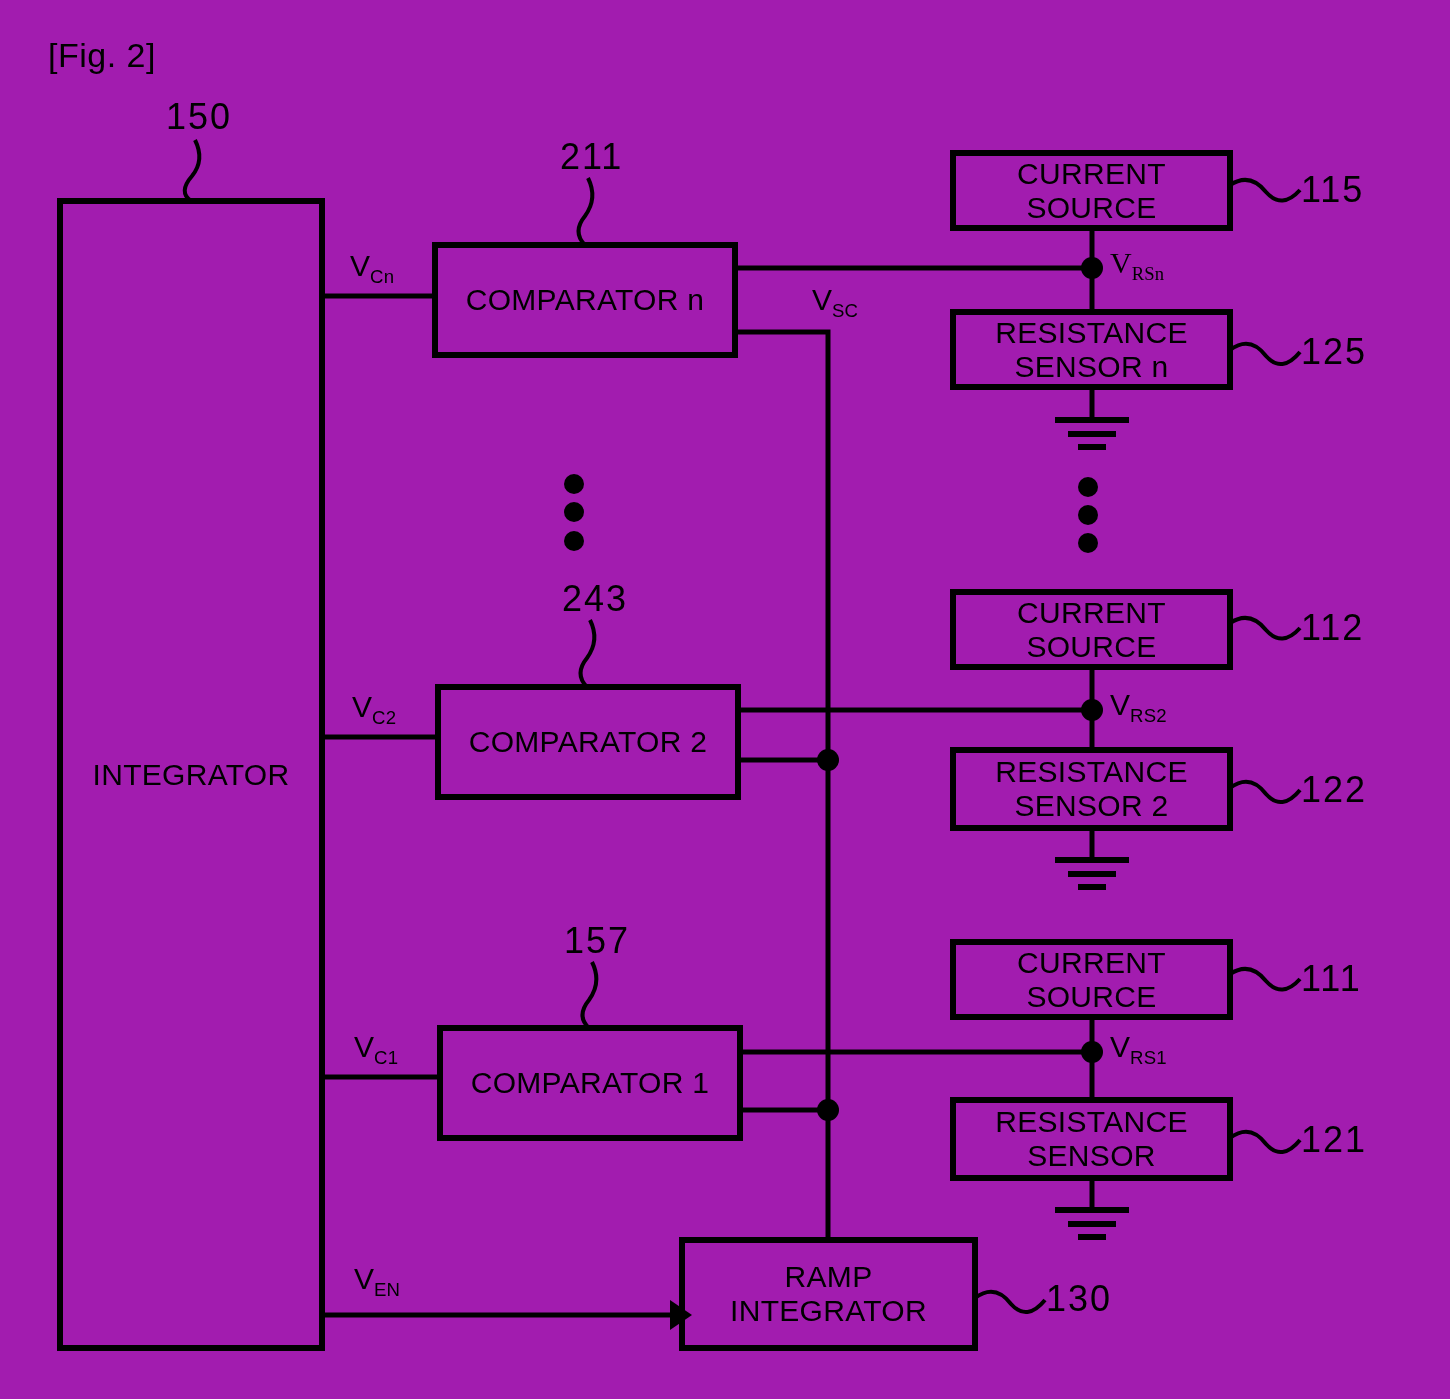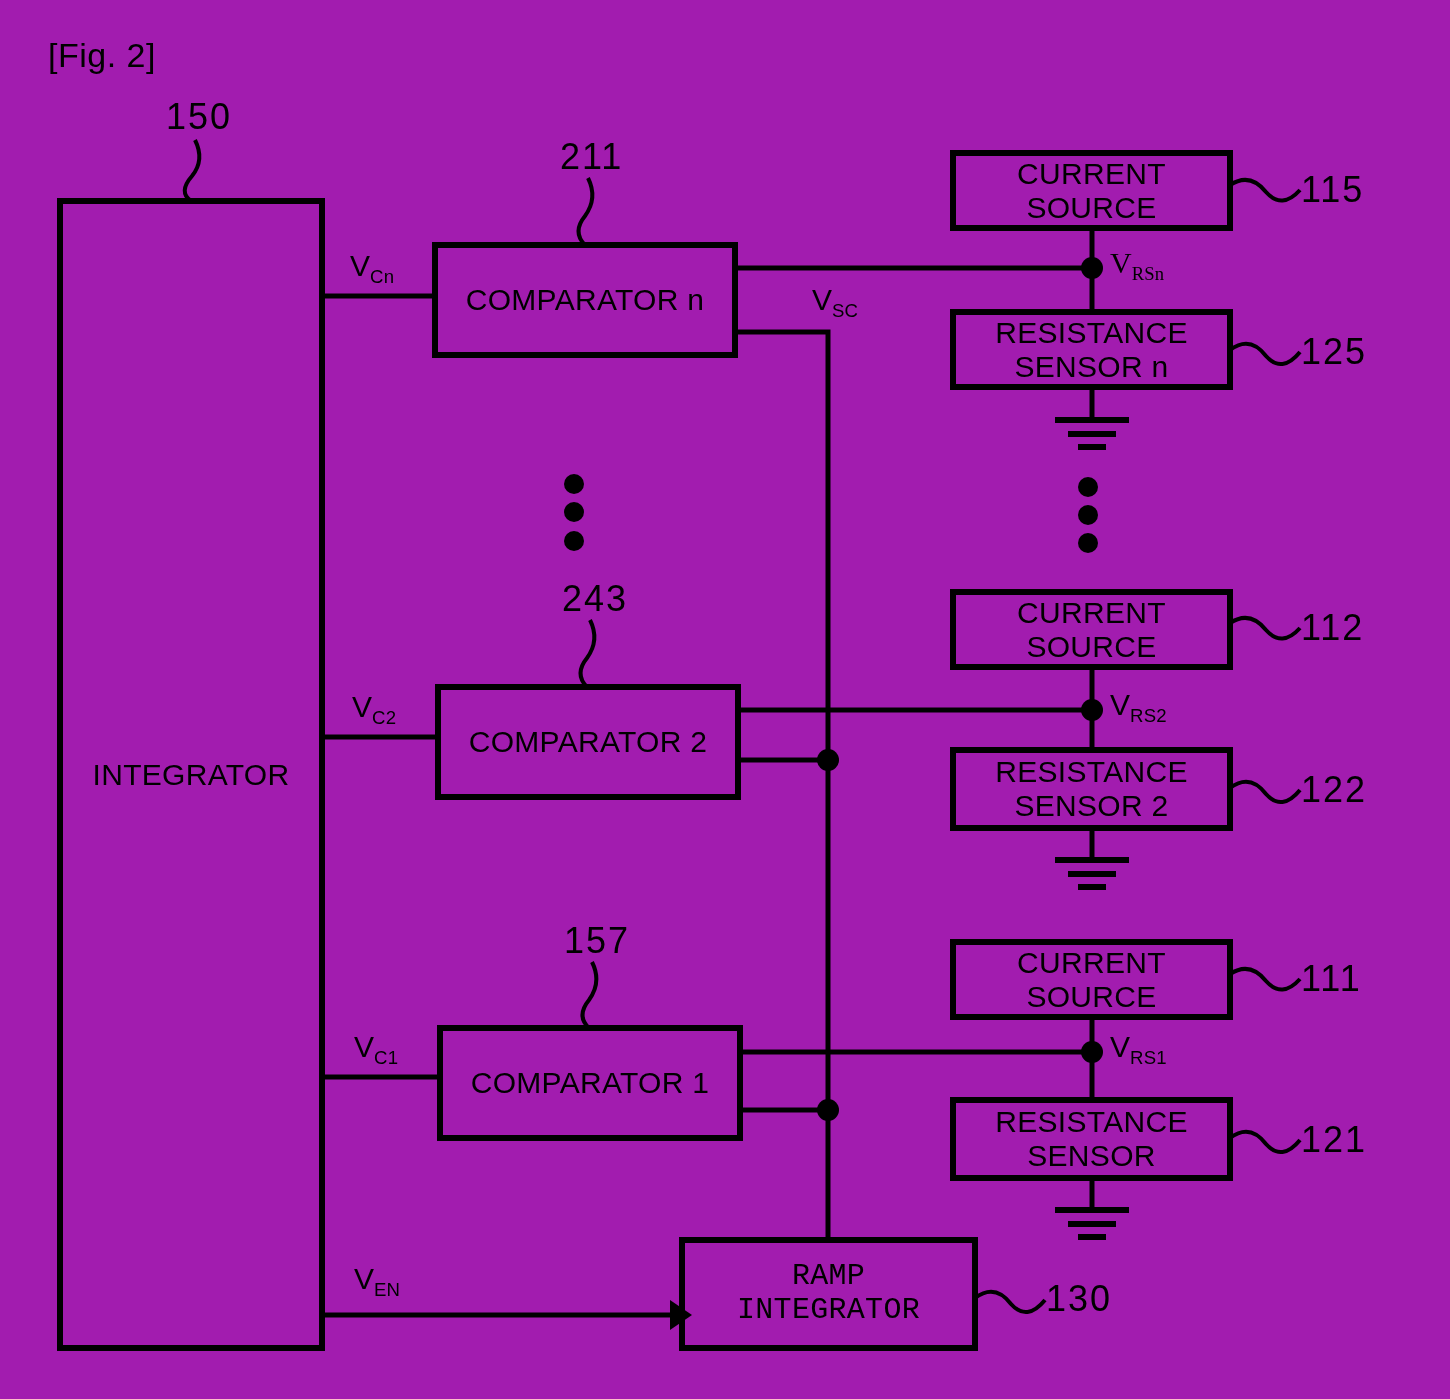--- a/index.html
+++ b/index.html
@@ -159,21 +159,21 @@
   </svg>
 
   <div class="fig-label" style="left:48px; top:36px;">[Fig. 2]</div>
 
   <div class="box-label" style="left:60px; top:201px; width:262px; height:1147px;">INTEGRATOR</div>
 
   <div class="box-label" style="left:435px; top:245px; width:300px; height:110px;">COMPARATOR n</div>
   <div class="box-label" style="left:438px; top:687px; width:300px; height:110px;">COMPARATOR 2</div>
   <div class="box-label" style="left:440px; top:1028px; width:300px; height:110px;">COMPARATOR 1</div>
 
-  <div class="box-label" style="left:682px; top:1240px; width:293px; height:108px;font-family:Liberation Mono, monospace;">RAMP
+  <div class="box-label" style="left:682px; top:1240px; width:293px; height:108px;">RAMP
 INTEGRATOR</div>
 
   <div class="box-label" style="left:953px; top:153px; width:277px; height:75px;">CURRENT SOURCE</div>
   <div class="box-label" style="left:953px; top:592px; width:277px; height:75px;">CURRENT SOURCE</div>
   <div class="box-label" style="left:953px; top:942px; width:277px; height:75px;">CURRENT SOURCE</div>
 
   <div class="box-label" style="left:953px; top:312px; width:277px; height:75px;">RESISTANCE
 SENSOR n</div>
   <div class="box-label" style="left:953px; top:750px; width:277px; height:78px;">RESISTANCE
 SENSOR 2</div>

